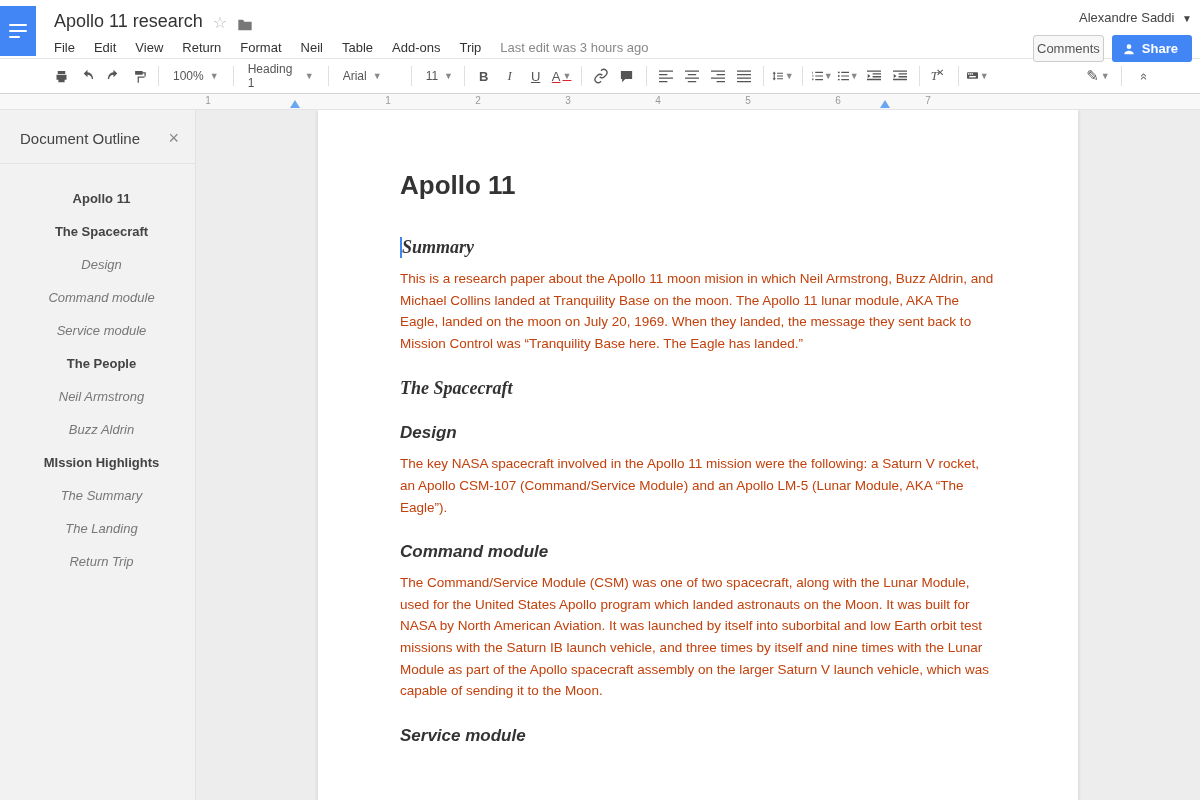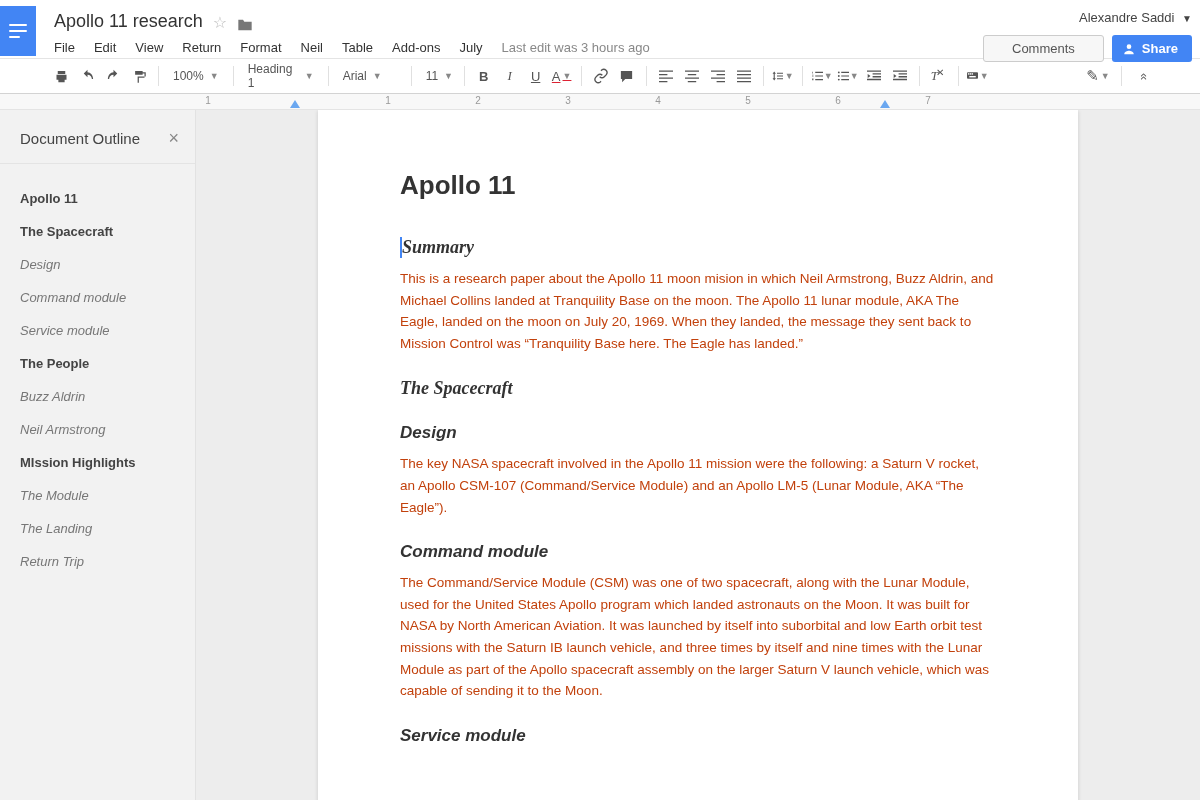--- a/index.html
+++ b/index.html
@@ -15,21 +15,21 @@
 .title-row1 { display:flex; align-items:flex-end; gap:10px; height:26px; }
 .doc-title { font-size:18px; color:#333; font-weight:400; }
 .star-icon { color:#bbb; font-size:16px; }
 .folder-icon { color:#777; font-size:16px; }
 .menubar { display:flex; align-items:center; gap:19px; height:26px; margin-top:2px; }
 .menu-item { color:#333; font-size:13px; cursor:pointer; }
 .edit-status { color:#888; }
 .right-controls { display:flex; align-items:flex-start; gap:8px; padding-top:4px; }
 .user-name { color:#444; font-size:13px; }
 .caret-down { font-size:10px; color:#444; margin-left:4px; }
-.comments-btn { border:1px solid #ccc; background:#f7f7f7; padding:5px 28px; border-radius:3px; color:#555; font-size:13px; cursor:pointer; margin-top:6px; }
+.comments-btn { border:1px solid #ccc; background:#f7f7f7; padding:5px 3px; border-radius:3px; color:#555; font-size:13px; cursor:pointer; margin-top:6px; }
 .share-btn { background:#4285f4; color:#fff; border:none; padding:6px 14px 6px 10px; border-radius:3px; font-size:13px; font-weight:bold; cursor:pointer; display:flex; align-items:center; gap:6px; margin-top:6px; }
 .share-icon { width:14px; height:14px; fill:#fff; }
 
 
 .toolbar { height:36px; border-top:1px solid #e4e4e4; border-bottom:1px solid #d3d3d3; background:#fff; display:flex; align-items:center; padding:0 44px 0 50px; gap:4px; }
 .tb-btn { width:22px; height:24px; display:flex; align-items:center; justify-content:center; color:#555; cursor:pointer; }
 .tb-sep { width:1px; height:20px; background:#e0e0e0; margin:0 4px; }
 .tb-select { height:24px; display:flex; align-items:center; padding:0 6px; gap:6px; color:#555; cursor:pointer; font-size:12px; }
 .tb-caret { font-size:9px; color:#888; }
 .tb-bold{font-weight:bold;}
@@ -42,21 +42,21 @@
 
 
 .ruler { height:16px; background:#f8f8f8; border-bottom:1px solid #e4e4e4; position:relative; padding-left:290px; font-size:10px; color:#999; }
 .ruler-track{position:relative; height:100%; width:760px;}
 .rnum{position:absolute; top:1px; transform:translateX(-50%);}
 .indent-start{position:absolute; top:6px; left:0; width:0; height:0; border-left:5px solid transparent; border-right:5px solid transparent; border-bottom:8px solid #6aa7f0;}
 .indent-end{position:absolute; top:6px; left:590px; width:0; height:0; border-left:5px solid transparent; border-right:5px solid transparent; border-bottom:8px solid #6aa7f0;}
 
 
 .main { display:flex; height:690px; background:#ededed; }
-.outline { width:196px; background:#f2f2f2; border-right:1px solid #e2e2e2; padding:18px 0 0 0; }
+.outline { width:196px; background:#f2f2f2; border-right:1px solid #e2e2e2; padding:18px 0 0 0;text-align:center; }
 .outline-header{ display:flex; align-items:center; justify-content:space-between; padding:0 16px 14px 20px; border-bottom:1px solid #e4e4e4;}
 .outline-title{ font-size:15px; color:#444; }
 .outline-close{ color:#888; font-size:18px; cursor:pointer;}
 .outline-items{ padding:18px 0 0 0; display:flex; flex-direction:column; }
 .ol-item{ padding:9px 12px 9px 20px; font-size:13px; color:#444; cursor:pointer;}
 .ol-item.l1{ font-weight:bold; }
 .ol-item.l2{ font-style:italic; color:#777; }
 .ol-item.active{ background:#e3e3e3; font-weight:bold;}
 .ol-item.active .ptr{ display:inline-block;}
 .ptr{ display:none; margin-left:38px; font-size:14px; color:#444;}
@@ -95,21 +95,21 @@
     </div>
     <div class="menubar">
       <span class="menu-item">File</span>
       <span class="menu-item">Edit</span>
       <span class="menu-item">View</span>
       <span class="menu-item">Return</span>
       <span class="menu-item">Format</span>
       <span class="menu-item">Neil</span>
       <span class="menu-item">Table</span>
       <span class="menu-item">Add-ons</span>
-      <span class="menu-item">July</span>
+      <span class="menu-item">Trip</span>
       <span class="edit-status">Last edit was 3 hours ago</span>
     </div>
   </div>
   <div class="right-controls">
     <div style="display:flex;flex-direction:column;align-items:flex-end;gap:4px;">
       <div>
         <span class="user-name">Alexandre Saddi</span>
         <span class="caret-down">▼</span>
       </div>
       <div style="display:flex;gap:8px;">
@@ -282,24 +282,24 @@
       <span class="outline-title">Document Outline</span>
       <span class="outline-close">×</span>
     </div>
     <div class="outline-items" id="outline-items">
         <div class="ol-item l1">Apollo 11</div>
         <div class="ol-item l1">The Spacecraft</div>
         <div class="ol-item l2">Design</div>
         <div class="ol-item l2">Command module</div>
         <div class="ol-item l2">Service module</div>
         <div class="ol-item l1">The People</div>
+        <div class="ol-item l2">Neil Armstrong</div>
         <div class="ol-item l2">Buzz Aldrin</div>
-        <div class="ol-item l2">Neil Armstrong</div>
         <div class="ol-item l1">MIssion Highlights</div>
-        <div class="ol-item l2">The Module</div>
+        <div class="ol-item l2">The Summary</div>
         <div class="ol-item l2">The Landing</div>
         <div class="ol-item l2">Return Trip</div>
       </div>
   </div>
   <div class="doc-wrap">
     <div class="page">
       <div class="h1">Apollo 11</div>
       <div id="doc-body">
           <div class="h2 cursor-mark" style="padding-left: 0px;">Summary</div>
           <div class="para">This is a research paper about the Apollo 11 moon mision in which Neil Armstrong, Buzz Aldrin, and Michael Collins landed at Tranquility Base on the moon. The Apollo 11 lunar module, AKA The Eagle, landed on the moon on July 20, 1969. When they landed, the message they sent back to Mission Control was “Tranquility Base here. The Eagle has landed.”</div>

